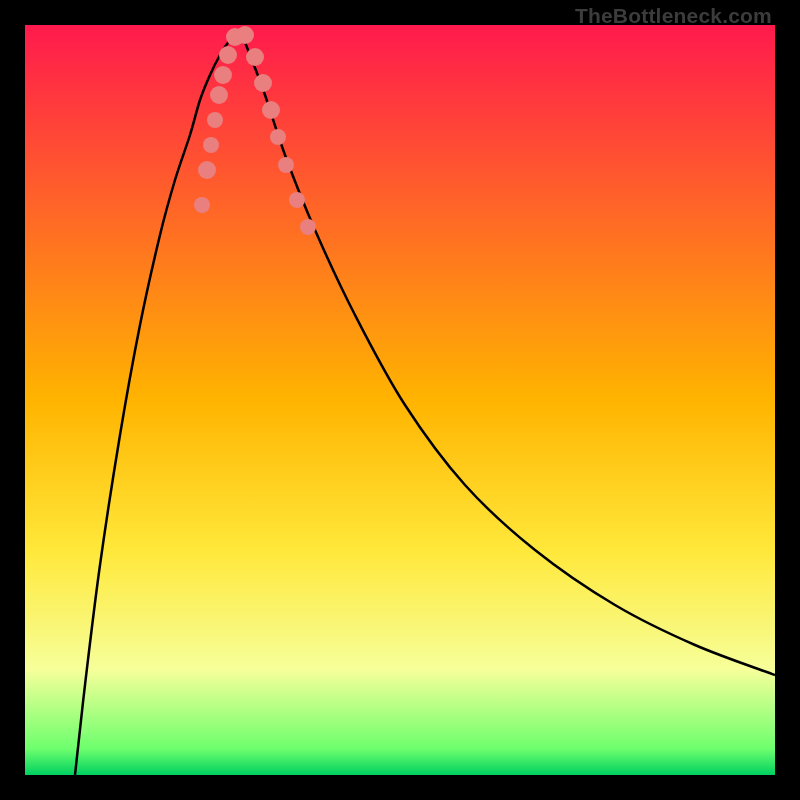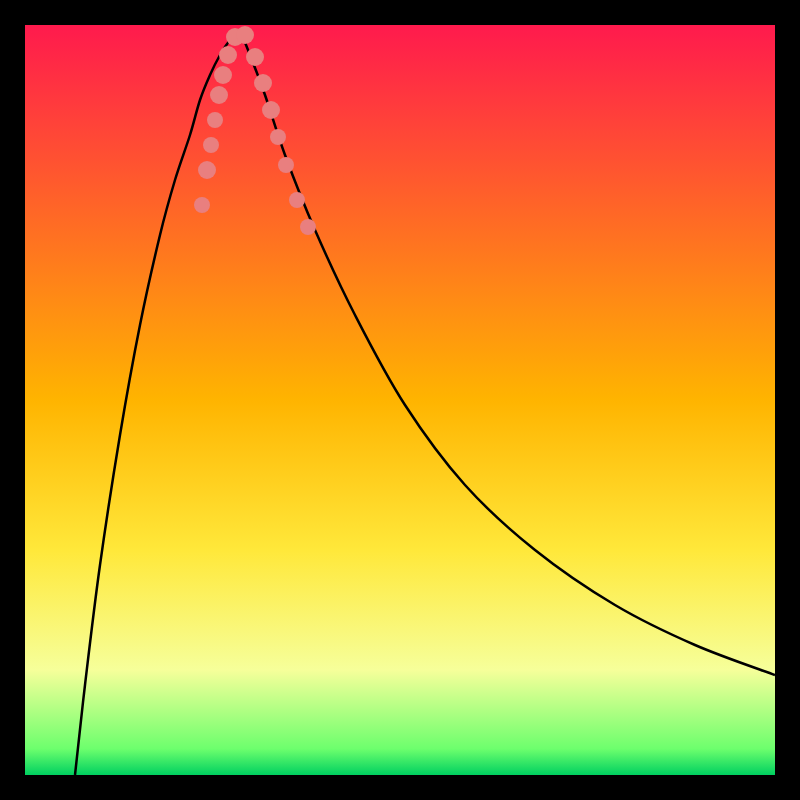--- a/index.html
+++ b/index.html
@@ -88,13 +88,14 @@
           <circle cx="238" cy="58" r="9" class="marker" fill="#e97f7f"></circle>
           <circle cx="246" cy="85" r="9" class="marker" fill="#e97f7f"></circle>
           <circle cx="253" cy="112" r="8" class="marker" fill="#e97f7f"></circle>
           <circle cx="261" cy="140" r="8" class="marker" fill="#e97f7f"></circle>
           <circle cx="272" cy="175" r="8" class="marker" fill="#e97f7f"></circle>
           <circle cx="283" cy="202" r="8" class="marker" fill="#e97f7f"></circle>
         </g>
     </svg>
   </div>
 
+  <div class="watermark">TheBottleneck.com</div>
 </div>
 
 </body></html>

